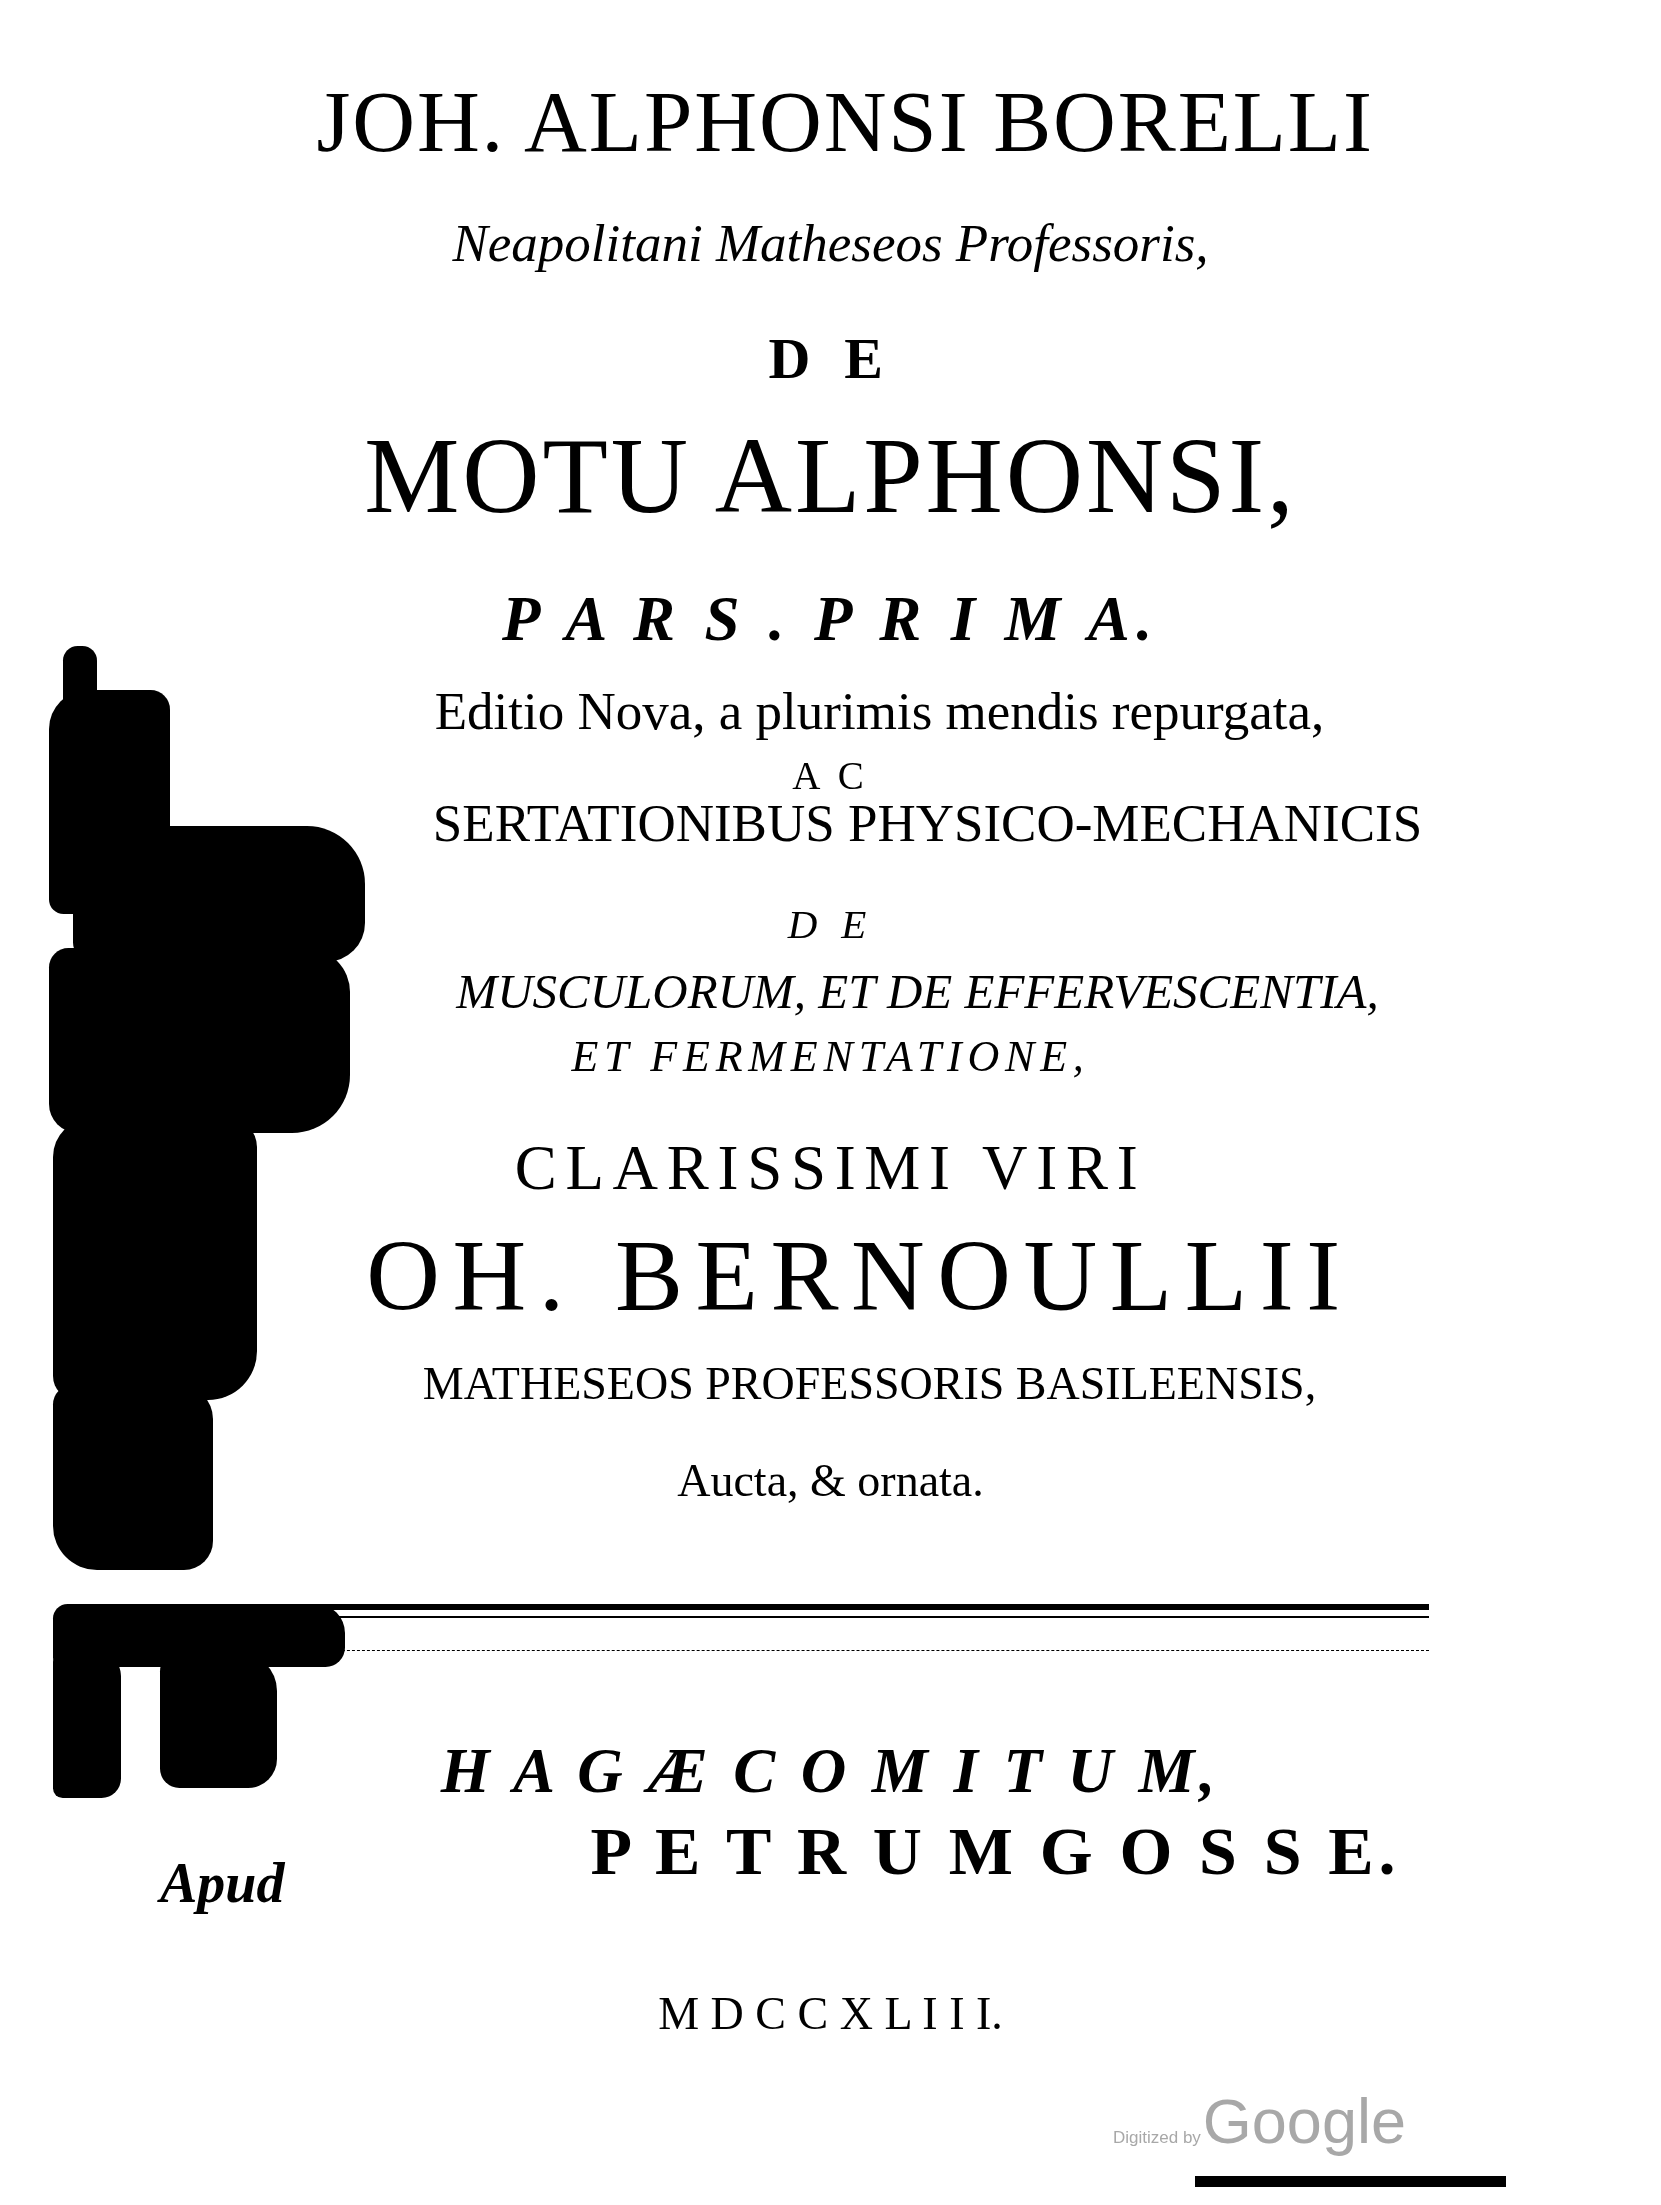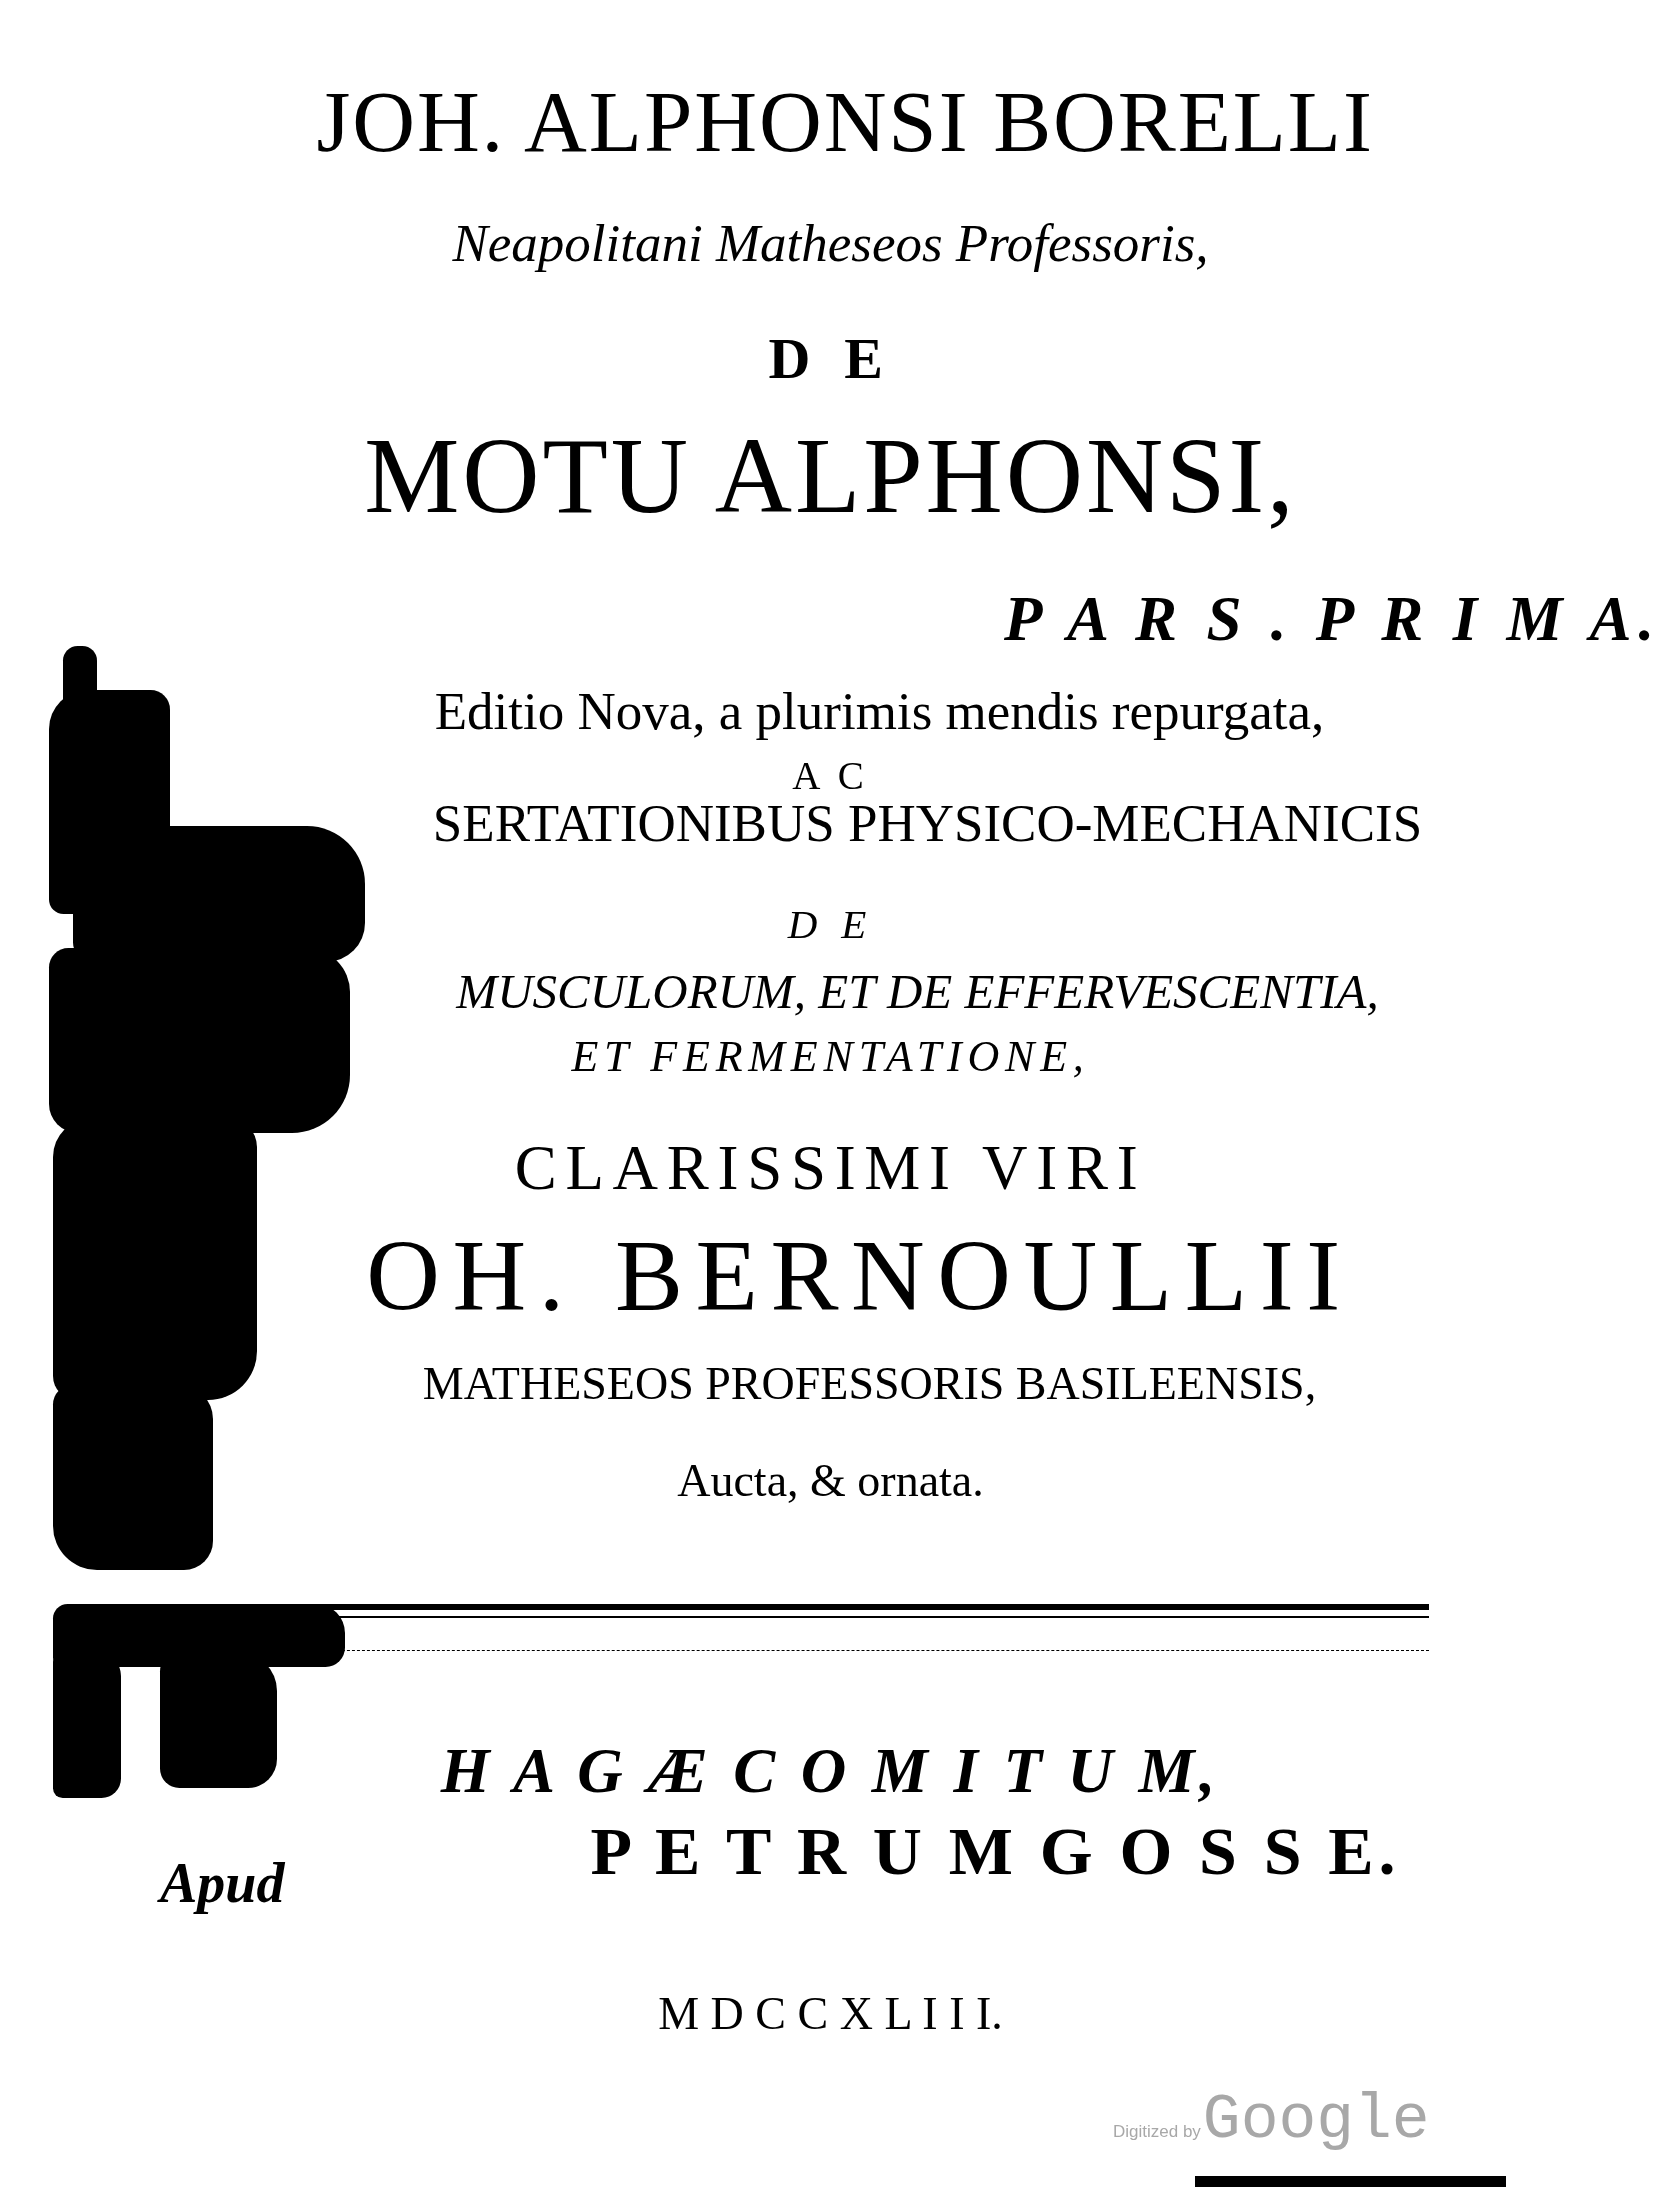--- a/index.html
+++ b/index.html
@@ -19,21 +19,21 @@
 <div class="blot" style="left:53px;top:1118px;width:204px;height:282px;border-radius:39px 29px 49px 24px;"></div>
 <div class="blot" style="left:53px;top:1385px;width:160px;height:185px;border-radius:19.4px 34px 29px 44px;"></div>
 <div class="blot" style="left:53px;top:1604px;width:292px;height:63px;border-radius:14.6px 29px 19.4px 9.7px;"></div>
 <div class="blot" style="left:53px;top:1652px;width:68px;height:146px;border-radius:9.7px 24px 19.4px 9.7px;"></div>
 <div class="blot" style="left:160px;top:1652px;width:117px;height:136px;border-radius:19.4px 39px 29px 19.4px;"></div>
 
 <div class="line" style="top:78px;font-size:87px;letter-spacing:1.9px;padding-left:14.6px;">JOH. ALPHONSI BORELLI</div>
 <div class="line" style="top:217px;font-size:53px;font-style:italic;">Neapolitani Matheseos Professoris,</div>
 <div class="line" style="top:330px;font-size:58px;font-weight:bold;letter-spacing:9.7px;">D E</div>
 <div class="line" style="top:423px;font-size:107px;letter-spacing:2.9px;">MOTU ALPHONSI,</div>
-<div class="line" style="top:588px;font-size:63px;font-style:italic;font-weight:bold;letter-spacing:6.8px;text-align:right;">P A R S . P R I M A.</div>
+<div class="line" style="top:588px;font-size:63px;font-style:italic;font-weight:bold;letter-spacing:6.8px;">P A R S . P R I M A.</div>
 <div class="line" style="top:685px;font-size:53px;padding-left:49px;">Editio Nova, a plurimis mendis repurgata,</div>
 <div class="line" style="top:756px;font-size:39px;letter-spacing:4.9px;">A C</div>
 <div class="line" style="top:797px;font-size:53px;padding-left:97px;">SERTATIONIBUS PHYSICO-MECHANICIS</div>
 <div class="line" style="top:904px;font-size:41px;font-style:italic;letter-spacing:6.8px;">D E</div>
 <div class="line" style="top:967px;font-size:49px;font-style:italic;padding-left:87px;">MUSCULORUM, ET DE EFFERVESCENTIA,</div>
 <div class="line" style="top:1035px;font-size:44px;font-style:italic;letter-spacing:5.8px;padding-right:146px;">ET FERMENTATIONE,</div>
 <div class="line" style="top:1137px;font-size:63px;letter-spacing:8.7px;padding-right:136px;">CLARISSIMI VIRI</div>
 <div class="line" style="top:1225px;font-size:102px;letter-spacing:12.6px;padding-left:29px;">OH. BERNOULLII</div>
 <div class="line" style="top:1361px;font-size:46px;padding-left:39px;">MATHESEOS PROFESSORIS BASILEENSIS,</div>
 <div class="line" style="top:1458px;font-size:46px;">Aucta, &amp; ornata.</div>
@@ -42,16 +42,16 @@
 <div class="rule" style="left:146px;top:1616px;width:1283px;height:2.4px;"></div>
 <div class="dash" style="left:292px;top:1650px;width:1137px;"></div>
 
 <div class="line" style="top:1740px;font-size:63px;font-style:italic;font-weight:bold;letter-spacing:4.9px;padding-right:39px;">H A G Æ   C O M I T U M,</div>
 <div style="position:absolute;left:160px;top:1847px;font-size:56px;font-style:italic;font-weight:bold;line-height:1;margin-top:8px;">Apud</div>
 <div class="line" style="top:1817px;font-size:68px;font-weight:bold;letter-spacing:4.9px;padding-left:165px;">P E T R U M   G O S S E.</div>
 <div class="line" style="top:1991px;font-size:46px;font-weight:normal;">M D C C X L I I I.</div>
 
 <div style="position:absolute;left:1113px;top:2085px;color:#a8a8a8;white-space:nowrap;">
   <span style="font-family:'Liberation Sans',sans-serif;font-size:17px;">Digitized by</span>
-  <span style="font-family:Liberation Mono, monospace;font-size:63px;">Google</span>
+  <span style="font-family:Liberation Sans, sans-serif;font-size:63px;">Google</span>
 </div>
 <div class="rule" style="left:1195px;top:2176px;width:311px;height:10.7px;"></div>
 
 
 </body></html>

